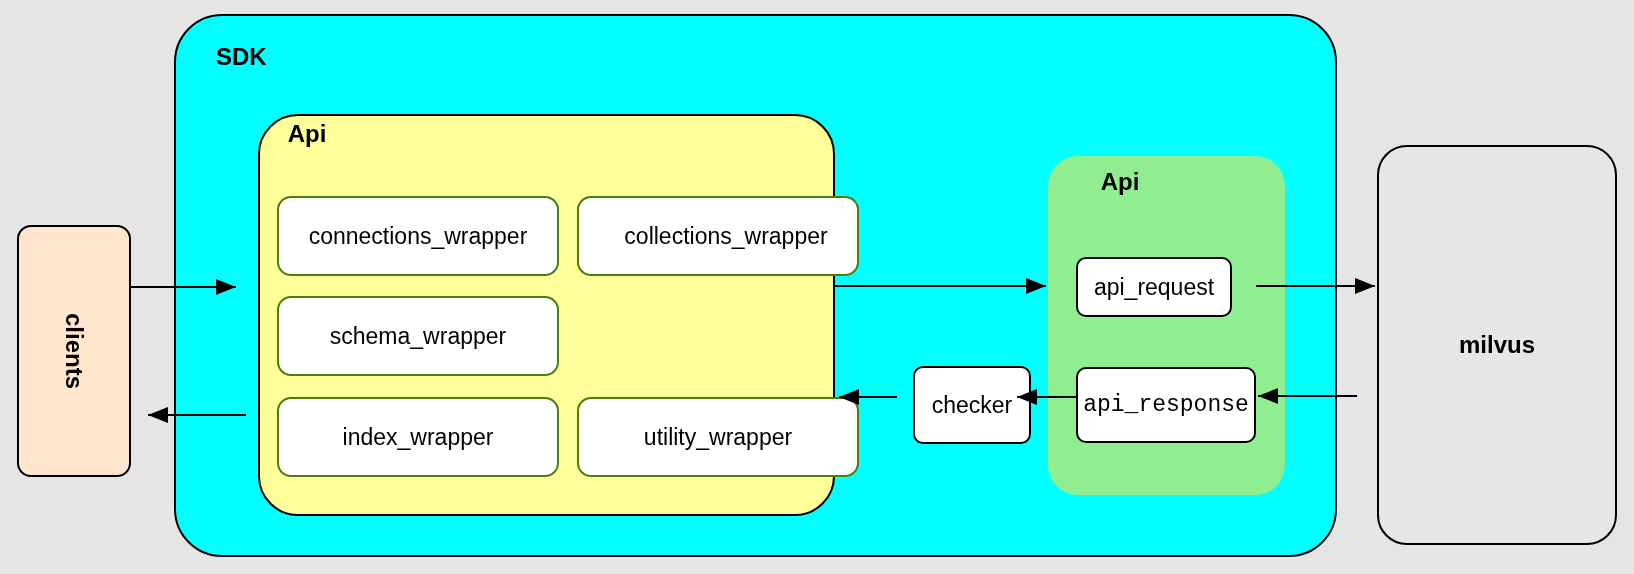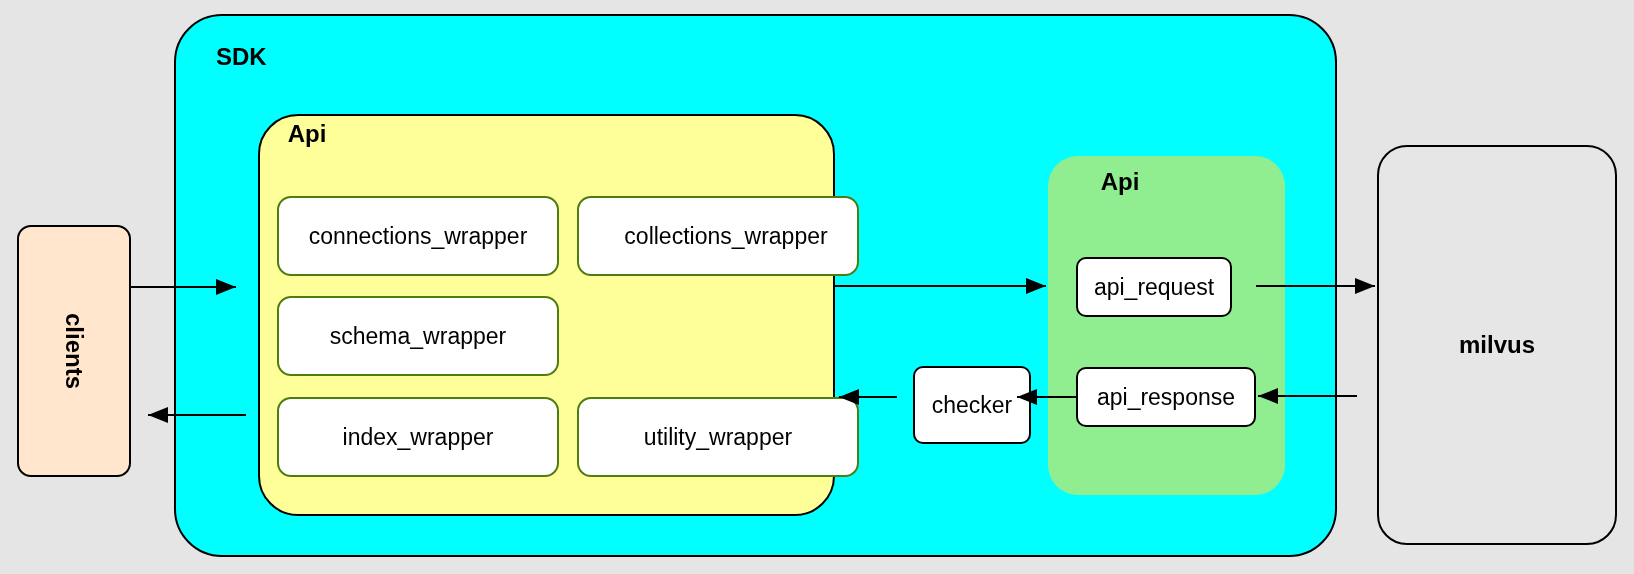--- a/index.html
+++ b/index.html
@@ -22,21 +22,21 @@
         font-size:23px;color:#000;}
   .p-conn{left:277px;top:196px;}
   .p-coll{left:577px;top:196px;padding-left:16px;}
   .p-schema{left:277px;top:296px;}
   .p-part{left:577px;top:296px;}
   .p-index{left:277px;top:397px;}
   .p-util{left:577px;top:397px;}
 
   .sbox{background:#fff;border:2px solid #000;border-radius:10px;font-size:23px;color:#000;}
   .p-req{left:1076px;top:257px;width:156px;height:60px;}
-  .p-resp{left:1076px;top:367px;width:180px;height:60px;}
+  .p-resp{left:1076px;top:367px;width:180px;height:76px;font-family:Liberation Mono, monospace;}
   .p-checker{left:897px;top:366px;width:118px;height:78px;margin-left:16px;}
 
   
   .biglabel{position:absolute;font-weight:bold;font-size:24px;color:#000;line-height:27px;}
   .sdk-label{left:216px;top:43px;}
   .wrap-label{left:227px;top:120px;width:160px;text-align:center;}
   .gw-label{left:1040px;top:168px;width:160px;text-align:center;line-height:28px;}
   .milvus-label{font-weight:bold;font-size:24px;color:#000;}
   .clients-label{font-weight:bold;font-size:24px;color:#000;transform:rotate(90deg);white-space:nowrap;}
   .lbl-line{display:block;}

